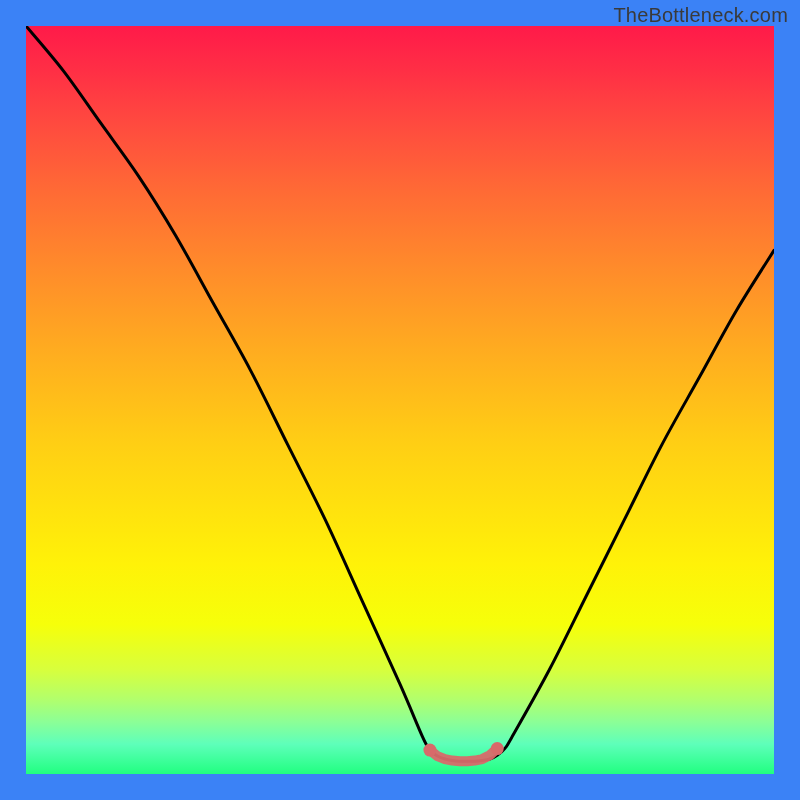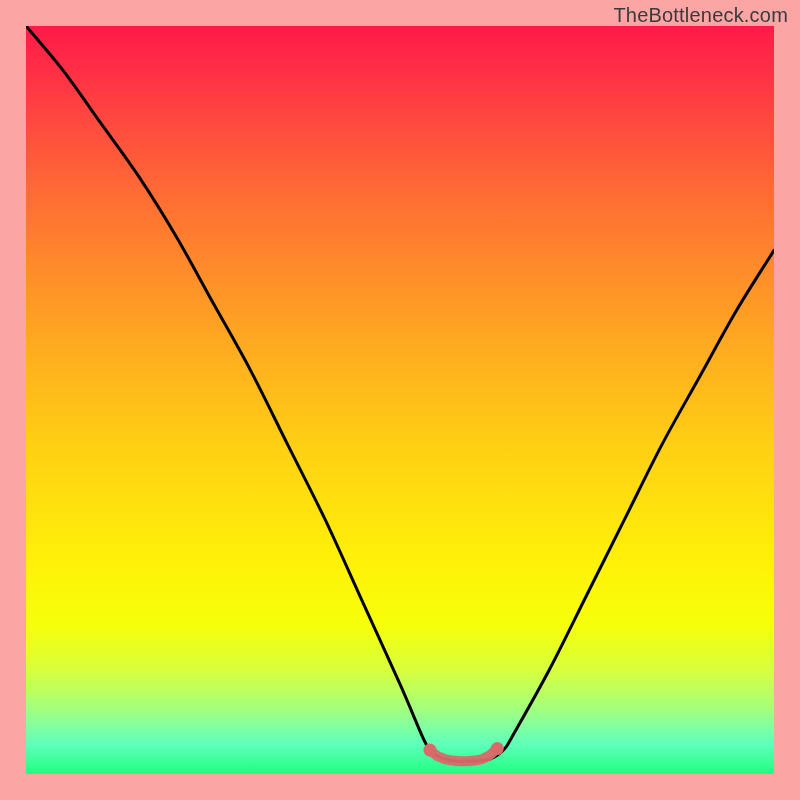--- a/index.html
+++ b/index.html
@@ -9,21 +9,21 @@
     height: 800px;
     background: #000;
     overflow: hidden;
   }
   .frame {
     position: absolute;
     left: 0;
     top: 0;
     width: 800px;
     height: 800px;
-    background: #fca5a5;
+    background: #3b82f6;
   }
   .plot-area {
     position: absolute;
     left: 26px;
     top: 26px;
     width: 748px;
     height: 748px;
     overflow: hidden;
   }
   .gradient {

